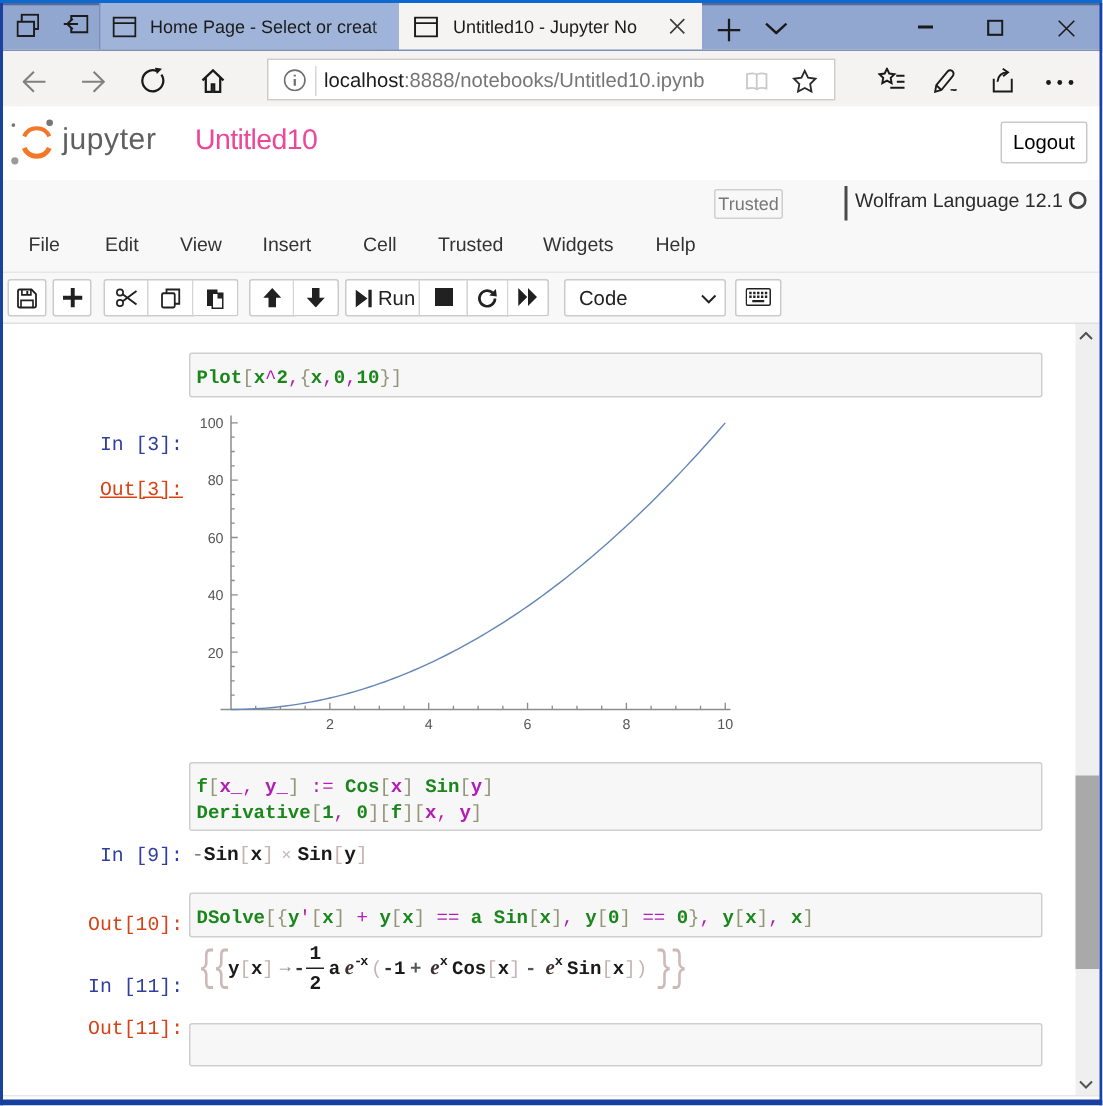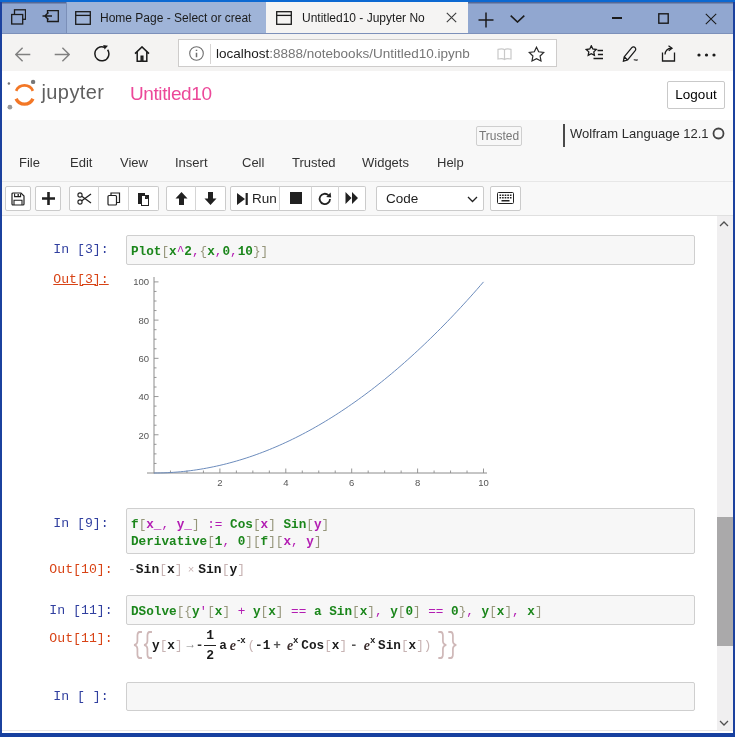--- a/index.html
+++ b/index.html
@@ -32,21 +32,21 @@
 #toolbar { position:absolute; left:0; top:66px; width:735px; height:27px; }
 #menudiv { position:absolute; left:0; top:61px; width:735px; height:1px; background:#e7e7e7; }
 .btn { position:absolute; top:0; height:25px; background:#fff; border:1px solid #cbcbcb; }
 .bg-l { border-radius:2px 0 0 2px; }
 .bg-m { border-left:1px solid #d5d5d5; border-radius:0; margin-left:-1px; }
 .bg-r { border-left:1px solid #d5d5d5; border-radius:0 2px 2px 0; margin-left:-1px; }
 .bg-s { border-radius:2px; }
 .bicon { display:block; margin:5px auto 0; }
 
 #nb { position:absolute; left:0; top:145px; width:717px; height:515px; background:#fff; }
-.prompt { position:absolute; left:40px; width:82px; text-align:center; font-family:"Liberation Mono", monospace; font-size:13.2px; white-space:pre; }
+.prompt { position:absolute; left:40px; width:82px; text-align:right; font-family:"Liberation Mono", monospace; font-size:13.2px; white-space:pre;margin-top:47px; }
 .inp { color:#303f9f; }
 .outp { color:#d84315; }
 .inputarea { position:absolute; left:126px; width:569px; background:#f7f7f7; border:1px solid #cfcfcf; border-radius:2px; font-family:"Liberation Mono", monospace; font-size:12.7px; line-height:17px; padding:7px 0 0 4px; white-space:pre; }
 .gg { color:#1b861b; font-weight:bold; }
 .pp { color:#b31db3; font-weight:bold; }
 .po { color:#b31db3; }
 .bk { color:#95957a; }
 .wout { font-family:"Liberation Mono", monospace; font-weight:bold; font-size:13px; color:#1a1a1a; white-space:nowrap; }
 .lb { color:#c7b3b3; font-weight:normal; }
 .brace { color:#cfb8b8; font-weight:normal; font-size:29px; transform:scale(0.68,1.0); display:inline-block; width:11px; margin:0 -2px; line-height:29px; }

